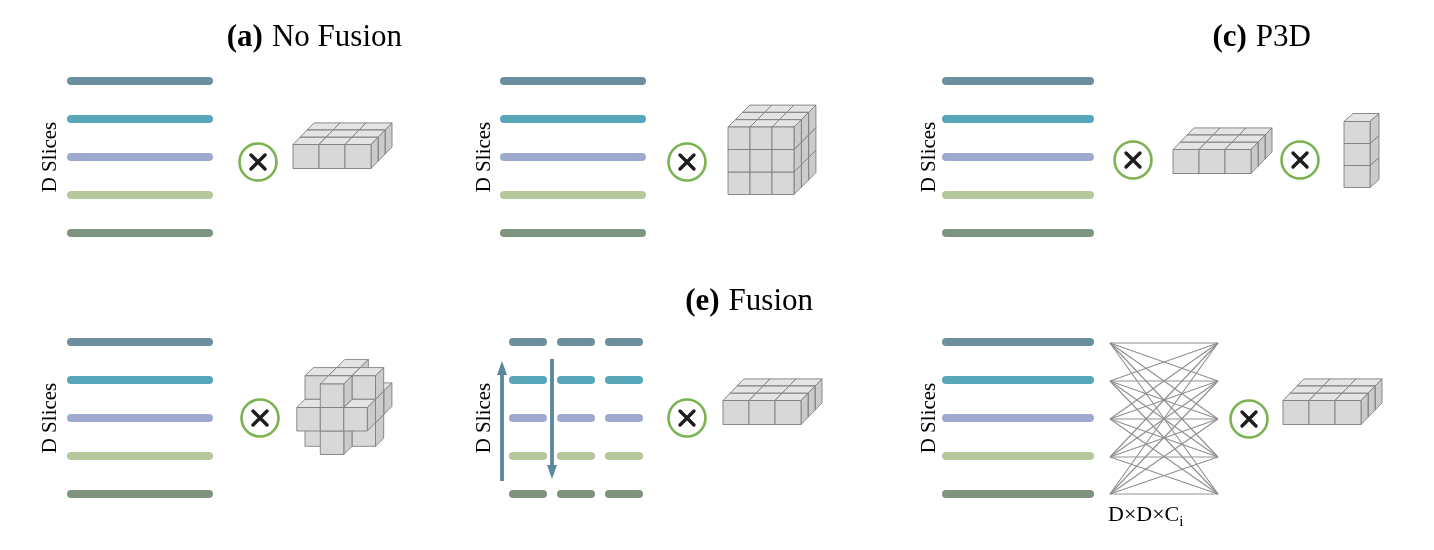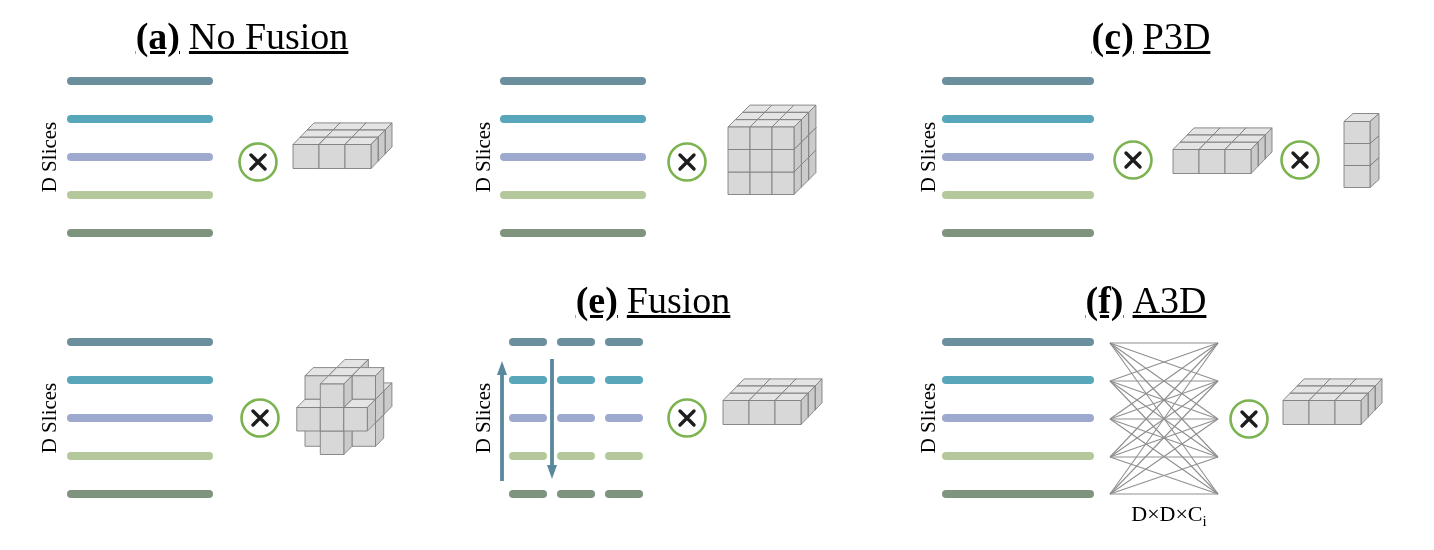--- a/index.html
+++ b/index.html
@@ -1,20 +1,20 @@
 <!DOCTYPE html>
 <html><head>
 <meta charset="utf-8">
 <style>
   html,body{margin:0;padding:0;background:#ffffff;}
   .canvas{position:relative;width:1434px;height:550px;background:#ffffff;overflow:hidden;
           font-family:"Liberation Serif","DejaVu Serif",serif;color:#000;}
 
   
-  .ptitle{position:absolute;width:320px;text-align:center;font-size:38px;line-height:36px;white-space:nowrap;text-decoration:underline;}
+  .ptitle{position:absolute;width:320px;text-align:right;font-size:31px;line-height:36px;white-space:nowrap;}
   .ptitle b{font-weight:bold;margin-right:9px;}
   .t-a{left:82px;top:18px}.t-b{left:490px;top:18px}.t-c{left:991px;top:18px}
   .t-d{left:78px;top:282px}.t-e{left:493px;top:282px}.t-f{left:986px;top:282px}
 
   
   .slabel{position:absolute;width:130px;height:26px;line-height:26px;text-align:center;
           font-size:21px;transform:rotate(-90deg);}
   .l-a{left:-16px;top:144px}.l-b{left:418px;top:144px}.l-c{left:863px;top:144px}
   .l-d{left:-16px;top:405px}.l-e{left:418px;top:405px}.l-f{left:863px;top:405px}
 
@@ -42,32 +42,31 @@
   .k-b{left:727px;top:104px;width:90px;height:92px}
   .k-c1{left:1172px;top:127px;width:101px;height:48px}
   .k-c2{left:1343px;top:112px;width:37px;height:77px}
   .k-d{left:296px;top:359px;width:97px;height:97px}
   .k-e{left:722px;top:378px;width:101px;height:48px}
   .k-f{left:1282px;top:378px;width:101px;height:48px}
 
   .net{position:absolute;left:1106px;top:336px;width:116px;height:164px;}
   .arrows{position:absolute;left:494px;top:350px;width:72px;height:142px;}
 
-  .fclabel{position:absolute;left:1108px;top:501px;width:122px;text-align:center;font-size:22px;}
+  .fclabel{position:absolute;left:1108px;top:501px;width:122px;font-size:22px;}
   .fclabel sub{font-size:15px;}
 </style>
 </head>
 <body>
 
 <div class="canvas">
 
   <div class="ptitle t-a"><b>(a)</b><span>No Fusion</span></div>
   <div class="ptitle t-c"><b>(c)</b><span>P3D</span></div>
   <div class="ptitle t-e"><b>(e)</b><span>Fusion</span></div>
-  <div class="ptitle t-f"><b>(f)</b><span>A3D</span></div>
 
   <div class="slabel l-a">D Slices</div>
   <div class="slabel l-b">D Slices</div>
   <div class="slabel l-c">D Slices</div>
   <div class="slabel l-d">D Slices</div>
   <div class="slabel l-e">D Slices</div>
   <div class="slabel l-f">D Slices</div>
 
   <div class="slices s-a">
       <div class="slice-line" style="background: rgb(107, 143, 156);"></div>

